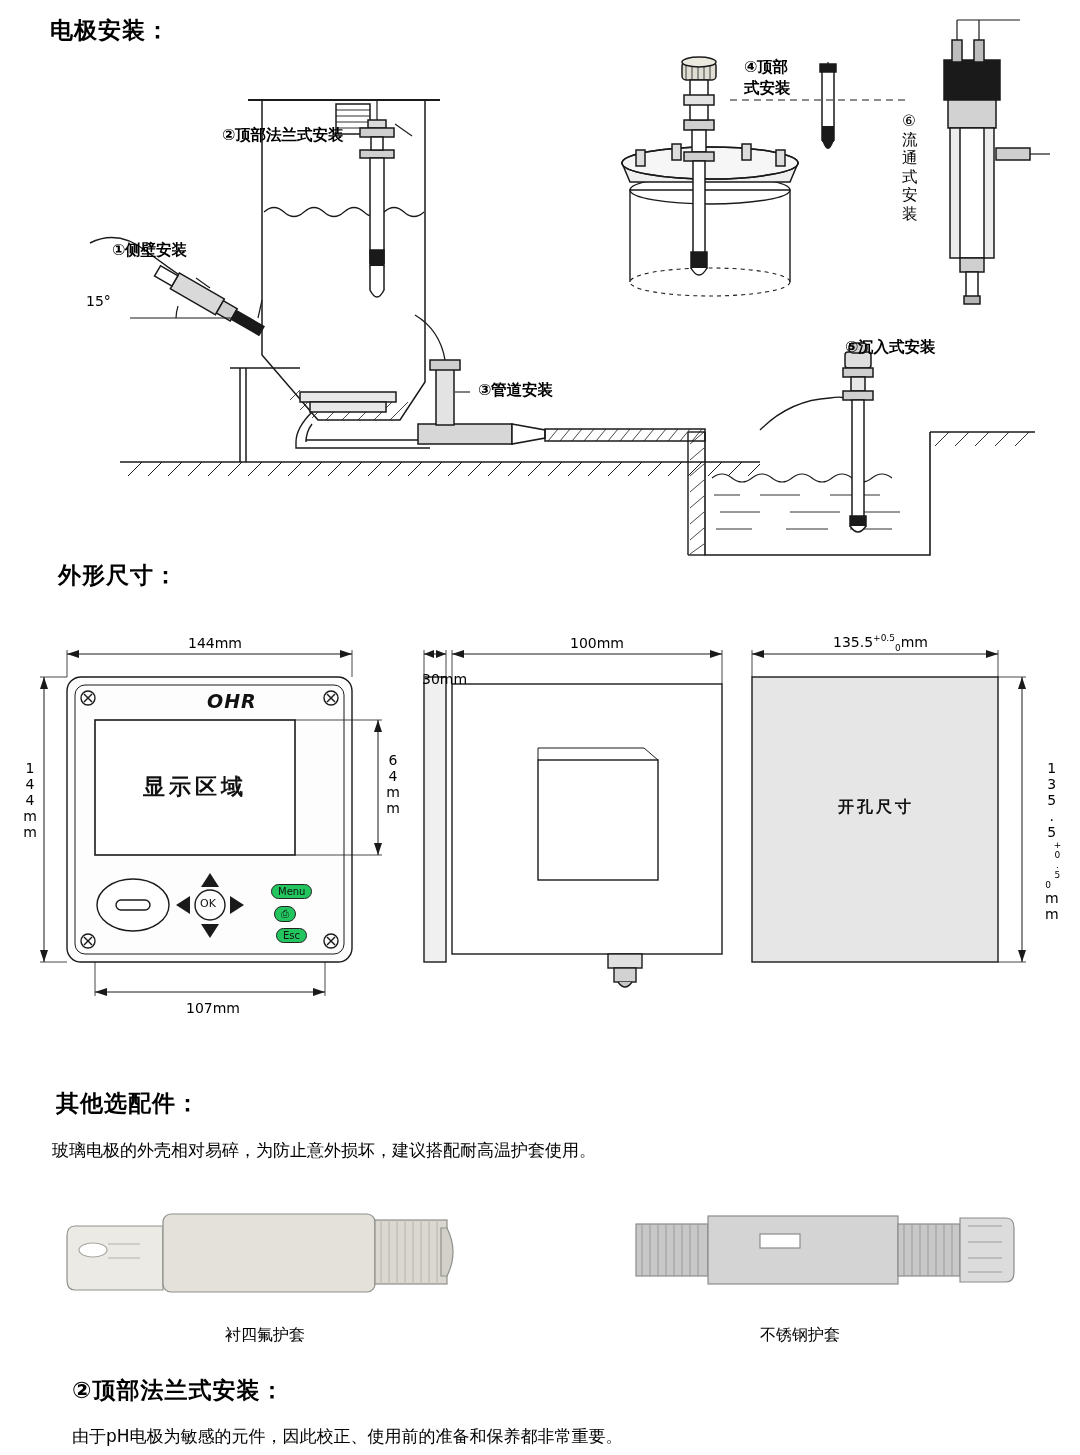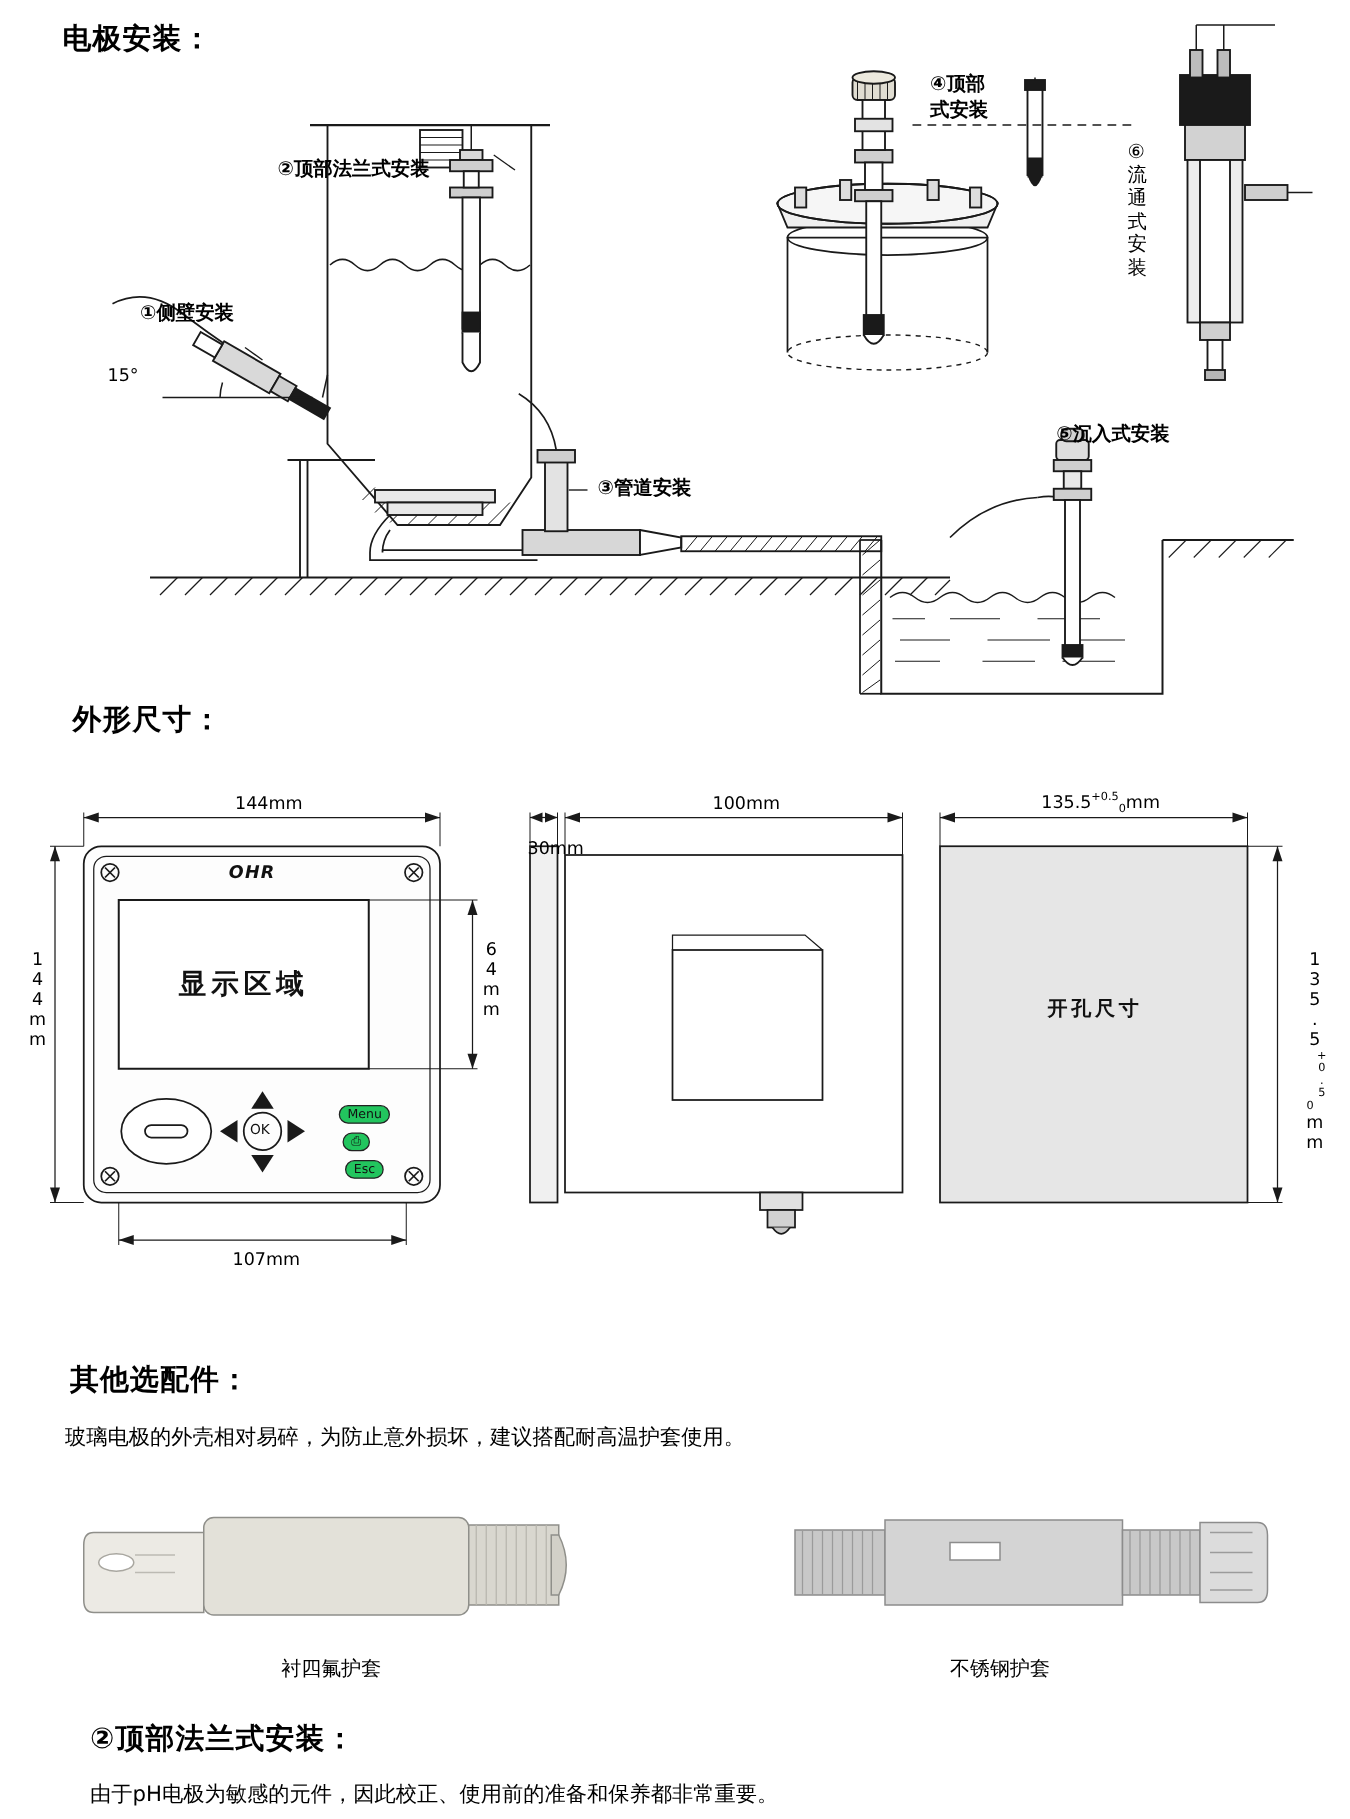--- a/index.html
+++ b/index.html
@@ -76,24 +76,25 @@
     font-weight:bold;
   }
   .hole-text {
     position:absolute;
     font-size:16px;
     letter-spacing:3px;
     font-weight:bold;
   }
   .brand {
     position:absolute;
-    font-size:14px;
+    font-size:19px;
     font-weight:bold;
     font-style:italic;
     letter-spacing:1px;
+    margin-left:24px;
   }
   .btn-lbl {
     position:absolute;
     font-size:10px;
     border:1.2px solid #222;
     border-radius:9px;
     padding:1px 6px;
     background:#22c55e;
   }
   .sup {

